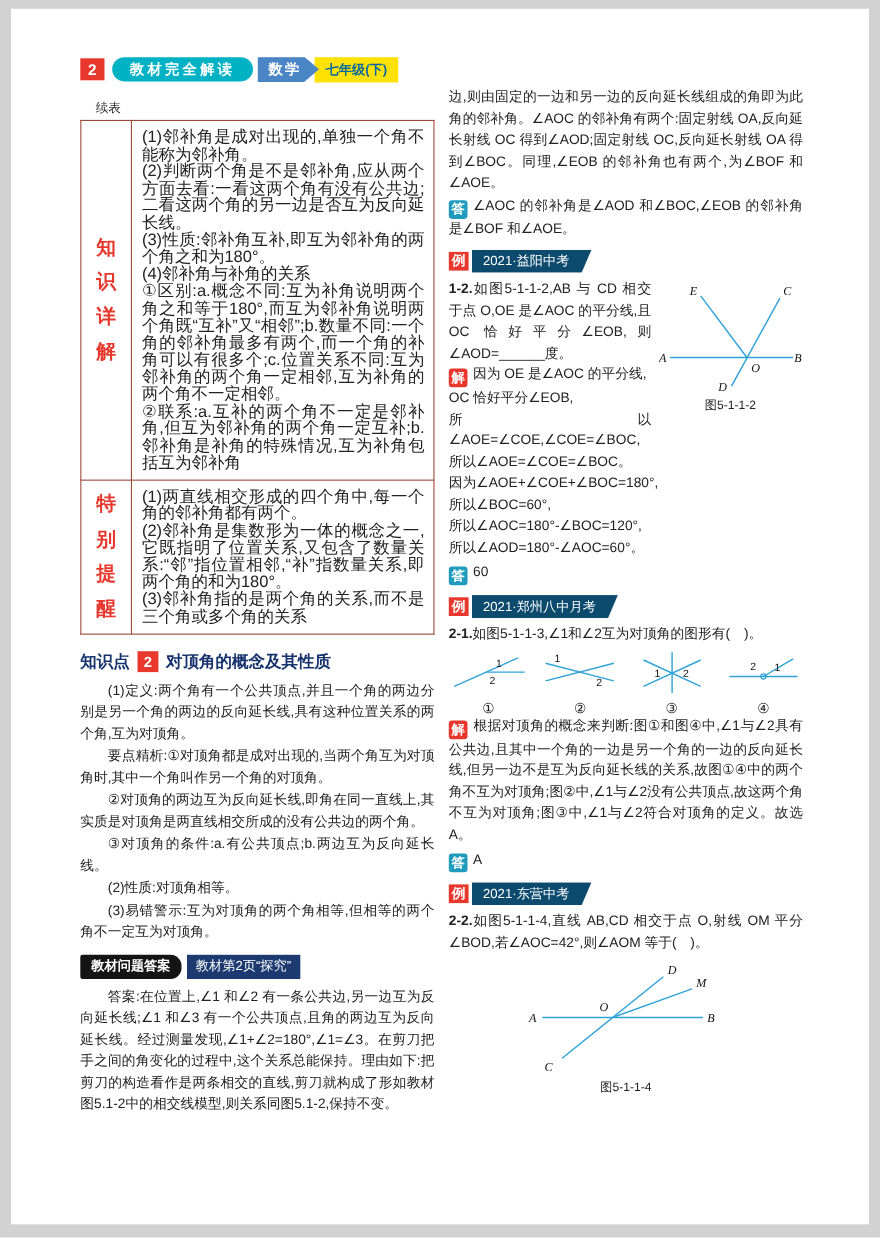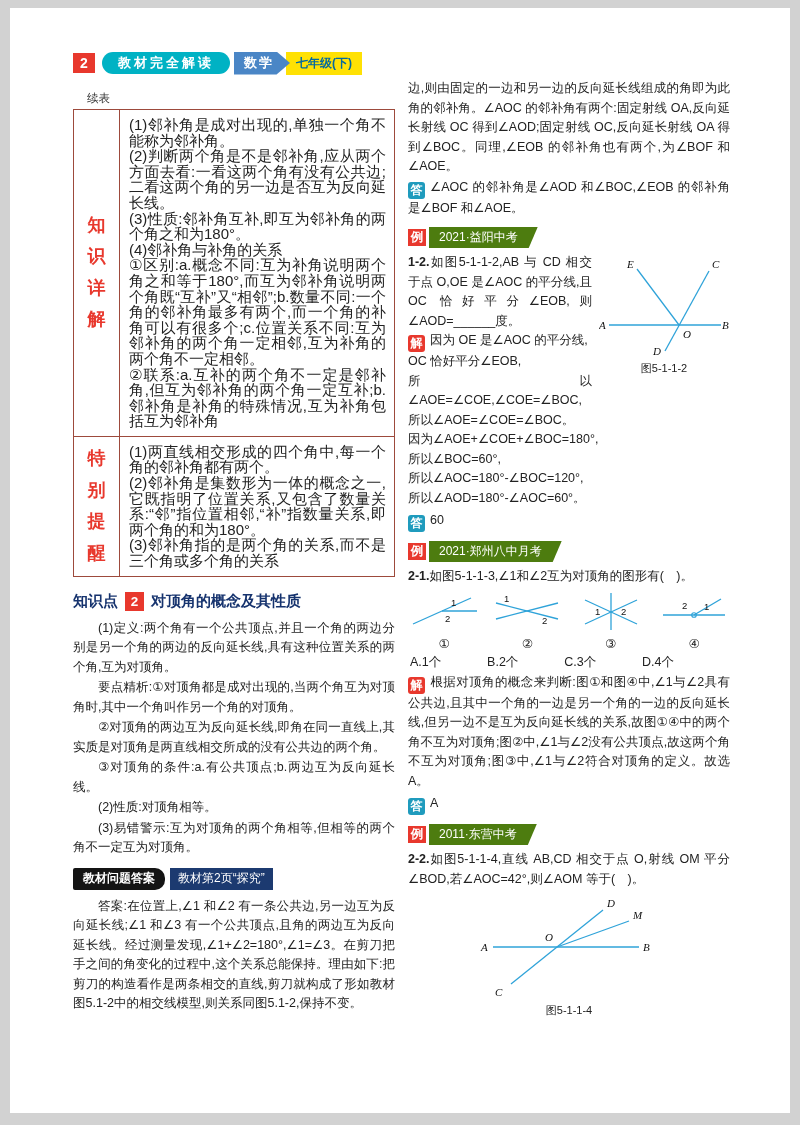--- a/index.html
+++ b/index.html
@@ -40,21 +40,21 @@
   .lbl-black { background:#141414; color:#fff; font-size:12px; font-weight:bold; padding:2.5px 10px; border-radius:2px 10px 10px 2px; }
   .lbl-navy { background:#1c3a70; color:#fff; font-size:12px; padding:2.5px 8px; }
 
   .icon { display:inline-block; width:17px; height:17px; line-height:17px; text-align:center; color:#fff; font-size:12px; font-weight:bold; border-radius:3px; margin-right:5px; vertical-align:-3px; }
   .icon.ans { background:#1f9bbd; }
   .icon.sol { background:#e8382d; }
   .iconline { margin:3px 0; line-height:19.5px; }
 
   .ex-head { display:flex; align-items:center; margin:9px 0 5px; }
   .ex-tag { background:#e8382d; color:#fff; width:18px; height:17px; line-height:17px; text-align:center; font-size:12.5px; font-weight:bold; }
-  .ex-src { background:#4d7c0f; color:#fff; font-size:12px; padding:2px 20px 2px 10px; margin-left:3px; clip-path:polygon(0 0,100% 0,calc(100% - 9px) 100%,0 100%); }
+  .ex-src { background:#0c4a6e; color:#fff; font-size:12px; padding:2px 20px 2px 10px; margin-left:3px; clip-path:polygon(0 0,100% 0,calc(100% - 9px) 100%,0 100%); }
 
   .exwrap::after { content:""; display:block; clear:both; }
   .figR { float:right; width:132px; text-align:center; margin:2px 0 2px 6px; }
   .figC { text-align:center; margin-top:6px; }
   .caption { font-size:11px; color:#222; margin-top:1px; text-align:center; }
   .sol-line { line-height:19.5px; text-align:justify; }
 
   .minifigs { display:flex; justify-content:space-between; margin-top:3px; }
   .minifig { width:72px; text-align:center; }
   .minifig .num { font-size:12.5px; color:#222; margin-top:1px; }
@@ -215,38 +215,32 @@
             <line x1="4" y1="25" x2="66" y2="25"></line>
             <line x1="35" y1="25" x2="62" y2="9"></line>
             <circle cx="35" cy="25" r="2.3"></circle>
             <text class="ang" x="23" y="19">2</text>
             <text class="ang" x="45" y="20">1</text>
           </svg>
           <div class="num">④</div>
         </div>
       </div>
 
-      <div class="options">
-        <span>A.1个</span>
-        <span>B.2个</span>
-        <span>C.3个</span>
-        <span>D.4个</span>
-      </div>
 
       <p class="body noind iconline">
         <span class="icon sol">解</span><span>根据对顶角的概念来判断:图①和图④中,∠1与∠2具有公共边,且其中一个角的一边是另一个角的一边的反向延长线,但另一边不是互为反向延长线的关系,故图①④中的两个角不互为对顶角;图②中,∠1与∠2没有公共顶点,故这两个角不互为对顶角;图③中,∠1与∠2符合对顶角的定义。故选A。</span>
       </p>
 
       <p class="iconline">
         <span class="icon ans">答</span><span>A</span>
       </p>
 
       <div class="ex-head">
         <span class="ex-tag">例</span>
-        <span class="ex-src">2011·东营中考</span>
+        <span class="ex-src">2021·东营中考</span>
       </div>
       <p class="prob">
         <b>2-2.</b><span>如图5-1-1-4,直线 AB,CD 相交于点 O,射线 OM 平分∠BOD,若∠AOC=42°,则∠AOM 等于(　)。</span>
       </p>
 
       <div class="figC">
         <svg class="geo" width="180" height="104" viewBox="0 0 180 104">
           <line x1="14" y1="52" x2="160" y2="52"></line>
           <line x1="124" y1="15" x2="32" y2="89"></line>
           <line x1="78" y1="52" x2="150" y2="26"></line>

